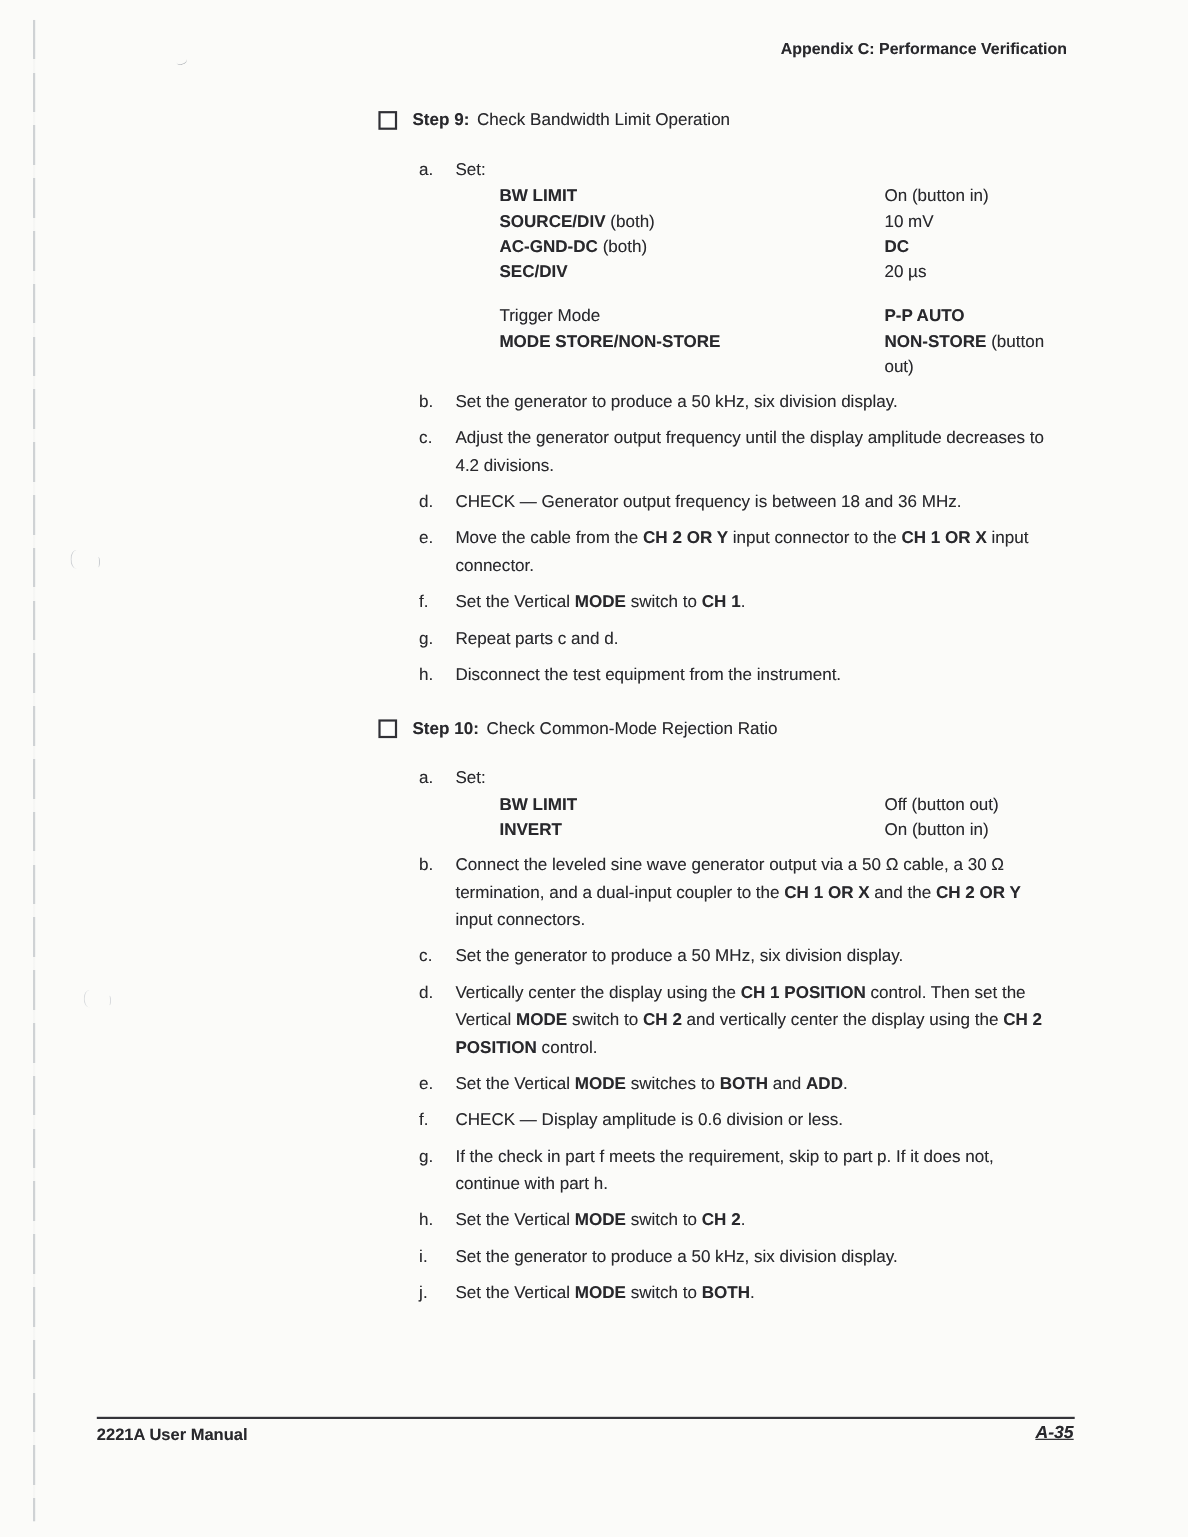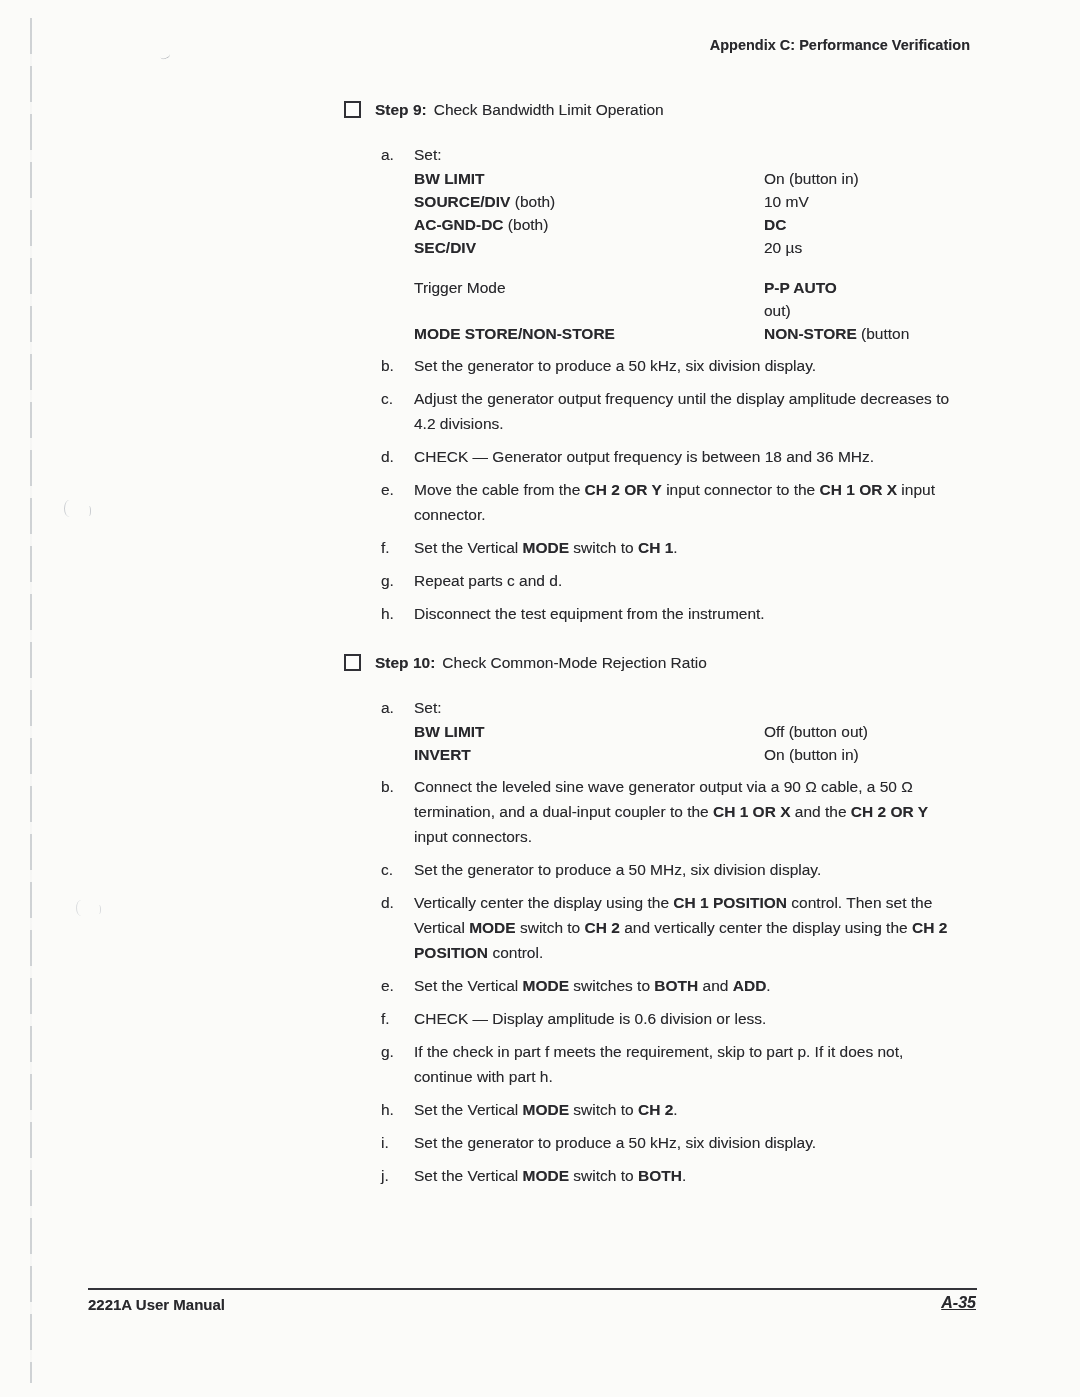--- a/index.html
+++ b/index.html
@@ -40,21 +40,21 @@
   .step-heading { display: flex; align-items: center; margin-bottom: 20px; }
   .checkbox { width: 17px; height: 17px; border: 2.5px solid #303036; flex: none;
               margin-right: 14px; background: #fdfdfc; }
   .step-label { font-weight: 700; margin-right: 7px; white-space: pre; }
 
   .item { display: flex; margin-left: 37px; margin-bottom: 8px; }
   .item .letter { width: 33px; flex: none; }
   .item .text { width: 548px; }
 
   .settings { margin-top: 0; }
-  .srow { display: flex; line-height: 23px; }
+  .srow { display: flex; line-height: 23px; margin-left: 40px; }
   .srow .sleft { width: 350px; flex: none; }
   .srow .sright { width: 198px; }
   .srow.gap { margin-top: 17px; }
 
   .section-step10 { margin-top: 24px; }
 
   .footer-rule { position: absolute; left: 88px; top: 1288px; width: 889px; height: 2px;
                  background: #34343a; }
   .footer-left { position: absolute; left: 88px; top: 1296px; font-weight: 700; font-size: 15px; }
   .footer-right { position: absolute; right: 104px; top: 1294px; font-weight: 700;
@@ -99,26 +99,26 @@
             </div>
           <div class="srow">
               <span class="sleft"><span class="b">SEC/DIV</span></span>
               <span class="sright"><span>20 µs</span></span>
             </div>
           <div class="srow gap">
               <span class="sleft"><span>Trigger Mode</span></span>
               <span class="sright"><span class="b">P-P AUTO</span></span>
             </div>
           <div class="srow">
+              <span class="sleft"><span class="b">MODE STORE/NON-STORE</span></span>
+              <span class="sright"><span class="b">NON-STORE</span><span> (button</span></span>
+            </div>
+          <div class="srow">
               <span class="sleft"></span>
               <span class="sright"><span>out)</span></span>
-            </div>
-          <div class="srow">
-              <span class="sleft"><span class="b">MODE STORE/NON-STORE</span></span>
-              <span class="sright"><span class="b">NON-STORE</span><span> (button</span></span>
             </div>
         </div>
       </div>
     </div>
 
     <div class="item">
       <span class="letter">b.</span>
       <span class="text"><span>Set the generator to produce a 50 kHz, six division display.</span></span>
     </div>
     <div class="item">
@@ -166,21 +166,21 @@
             <div class="srow">
                 <span class="sleft"><span class="b">INVERT</span></span>
                 <span class="sright"><span>On (button in)</span></span>
               </div>
           </div>
         </div>
       </div>
 
       <div class="item">
         <span class="letter">b.</span>
-        <span class="text"><span>Connect the leveled sine wave generator output via a 90 Ω cable, a 50 Ω termination, and a dual-input coupler to the </span><span class="b">CH 1 OR X</span><span> and the </span><span class="b">CH 2 OR Y</span><span> input connectors.</span></span>
+        <span class="text"><span>Connect the leveled sine wave generator output via a 50 Ω cable, a 30 Ω termination, and a dual-input coupler to the </span><span class="b">CH 1 OR X</span><span> and the </span><span class="b">CH 2 OR Y</span><span> input connectors.</span></span>
       </div>
       <div class="item">
         <span class="letter">c.</span>
         <span class="text"><span>Set the generator to produce a 50 MHz, six division display.</span></span>
       </div>
       <div class="item">
         <span class="letter">d.</span>
         <span class="text"><span>Vertically center the display using the </span><span class="b">CH 1 POSITION</span><span> control. Then set the Vertical </span><span class="b">MODE</span><span> switch to </span><span class="b">CH 2</span><span> and vertically center the display using the </span><span class="b">CH 2 POSITION</span><span> control.</span></span>
       </div>
       <div class="item">

